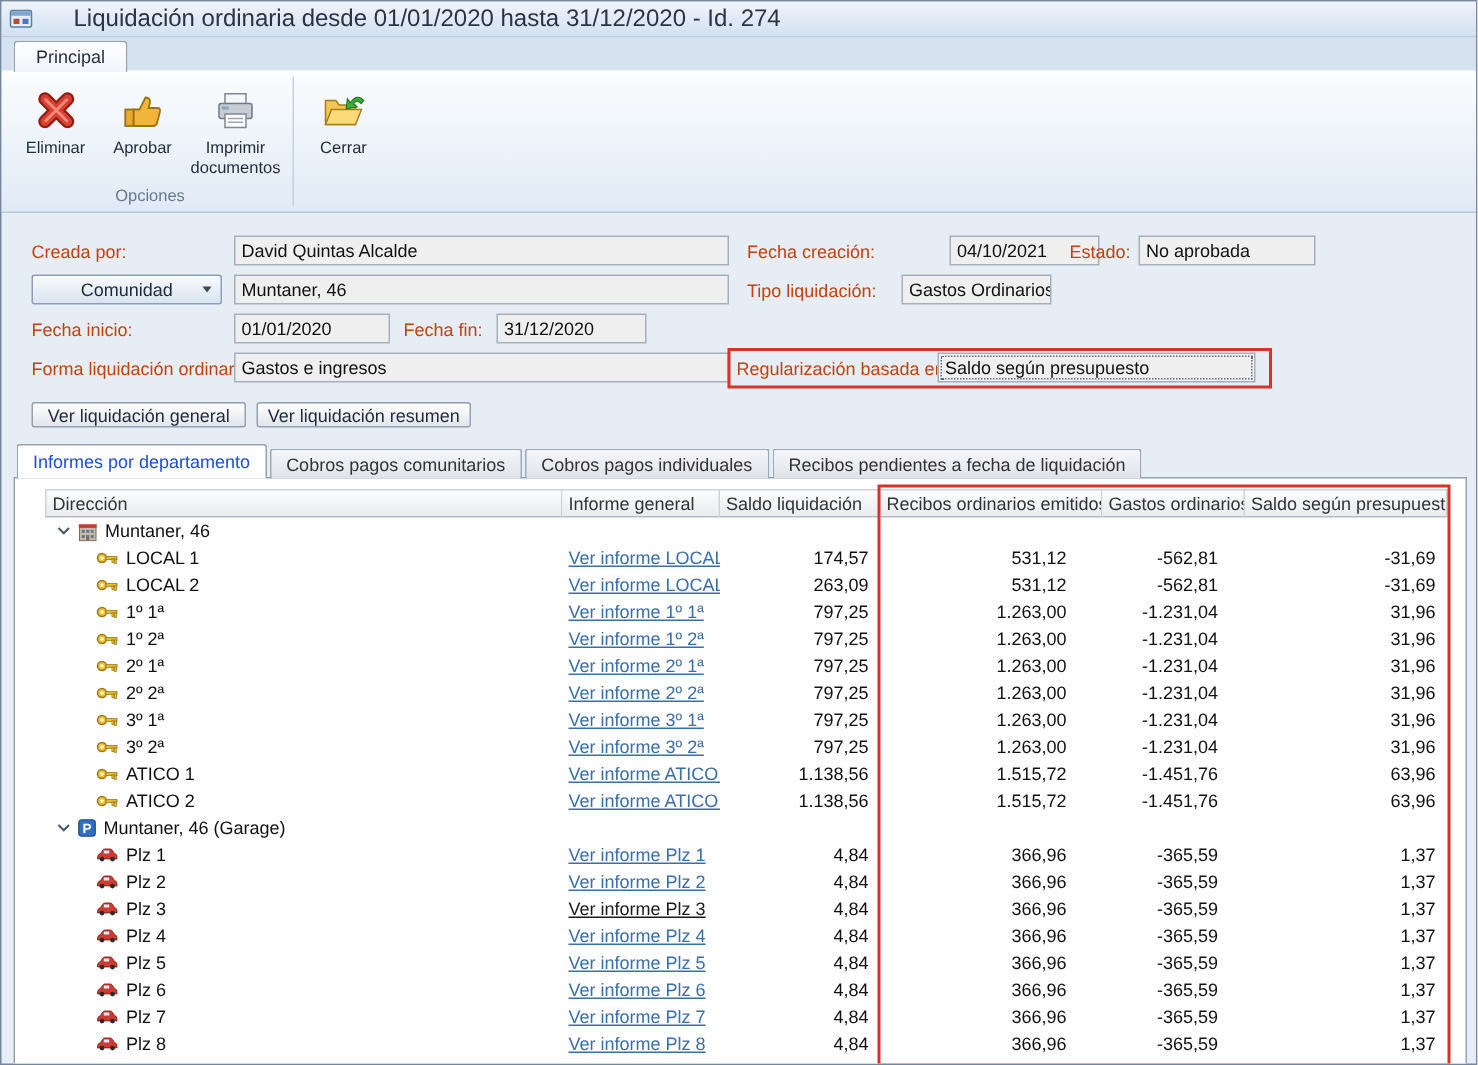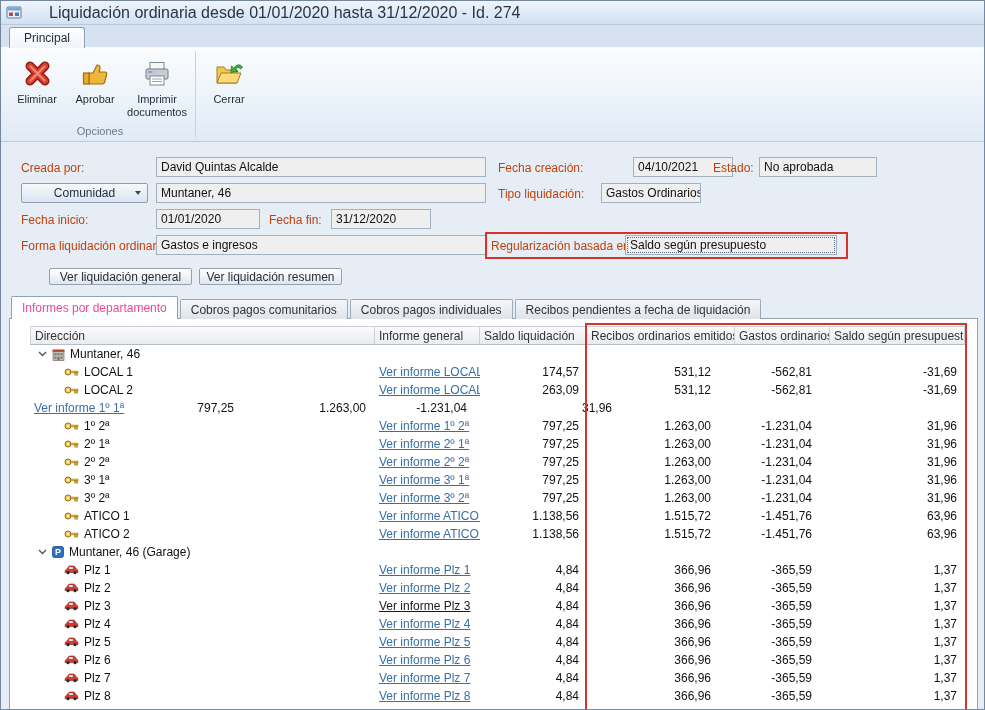--- a/index.html
+++ b/index.html
@@ -37,28 +37,28 @@
            padding:0 4px; display:flex; align-items:center; font-size:12px; color:#111; white-space:nowrap; overflow:hidden; }
   .field.focused { outline:1px dotted #5c6c7c; outline-offset:-3px; }
   .combo-btn { position:absolute; height:20px; background:linear-gradient(#f8fafc,#d9e4f0);
                border:1px solid #8ba0b8; border-radius:2px; display:flex; align-items:center;
                justify-content:center; font-size:12px; color:#1f2b3a; cursor:default; }
   .combo-btn .arrow { position:absolute; right:6px; width:0; height:0;
                       border-left:3.5px solid transparent; border-right:3.5px solid transparent;
                       border-top:4px solid #3a4a5c; }
   .pushbtn { position:absolute; height:17px; background:linear-gradient(#ffffff,#e1e6ec);
              border:1px solid #93a1b1; border-radius:2px; display:flex; align-items:center;
-             justify-content:center; font-size:12px; color:#1f2b3a; cursor:default;margin-left:28px; }
+             justify-content:center; font-size:12px; color:#1f2b3a; cursor:default; }
 
   
   .subtabs { position:absolute; left:10px; top:295px; height:23px; display:flex; align-items:flex-end; z-index:3; }
   .stab { height:20px; padding:0 10px; display:flex; align-items:center; font-size:12px; color:#333;
           background:linear-gradient(#f4f6f9,#dfe3e9); border:1px solid #9daab8; border-bottom:none;
           border-radius:2px 2px 0 0; margin-right:2px; cursor:default; }
-  .stab.active { height:23px; background:#fff; border-color:#93a1b1; color:#ec4899; }
+  .stab.active { height:23px; background:#fff; border-color:#93a1b1; color:#1d4ed8; }
   .panel { position:absolute; left:8px; top:317px; width:969px; height:393px;
            background:#fff; border:1px solid #93a1b1; }
 
   
   .table { position:absolute; left:20px; top:7px; width:935px; }
   .thead { display:flex; }
   .hc { height:19px; display:flex; align-items:center; padding:0 4px;
         background:linear-gradient(#fcfcfd,#e9ebef); border-right:1px solid #cdd2d8;
         border-top:1px solid #cdd2d8; border-bottom:1px solid #b6bcc4;
         font-size:12px; color:#333; white-space:nowrap; overflow:hidden; }
@@ -261,20 +261,32 @@
             </div>
             <div class="bc w2 c2">
               <a href="#" class="link">Ver informe LOCAL 2</a>
             </div>
             <div class="bc num w3 n0">263,09</div>
             <div class="bc num w4 n1">531,12</div>
             <div class="bc num w5 n2">-562,81</div>
             <div class="bc num w6 n3">-31,69</div>
           </div>
           <div class="trow">
+            <div class="bc w1 c1i">
+              <span class="ric">
+                <svg width="15" height="10" viewBox="0 0 15 10">
+                  <circle cx="4" cy="5" r="3" fill="#f0c13a" stroke="#9a7710"></circle>
+                  <circle cx="4" cy="5" r="1.2" fill="#fff8e0"></circle>
+                  <rect x="6.6" y="4.1" width="7.4" height="1.8" fill="#f0c13a" stroke="#9a7710" stroke-width="0.6"></rect>
+                  <rect x="10.6" y="5.6" width="1.3" height="2.4" fill="#f0c13a" stroke="#9a7710" stroke-width="0.5"></rect>
+                  <rect x="12.4" y="5.6" width="1.2" height="3" fill="#f0c13a" stroke="#9a7710" stroke-width="0.5"></rect>
+                </svg>
+              </span>
+              <span>1º 1ª</span>
+            </div>
             <div class="bc w2 c2">
               <a href="#" class="link">Ver informe 1º 1ª</a>
             </div>
             <div class="bc num w3 n0">797,25</div>
             <div class="bc num w4 n1">1.263,00</div>
             <div class="bc num w5 n2">-1.231,04</div>
             <div class="bc num w6 n3">31,96</div>
           </div>
           <div class="trow">
             <div class="bc w1 c1i">

